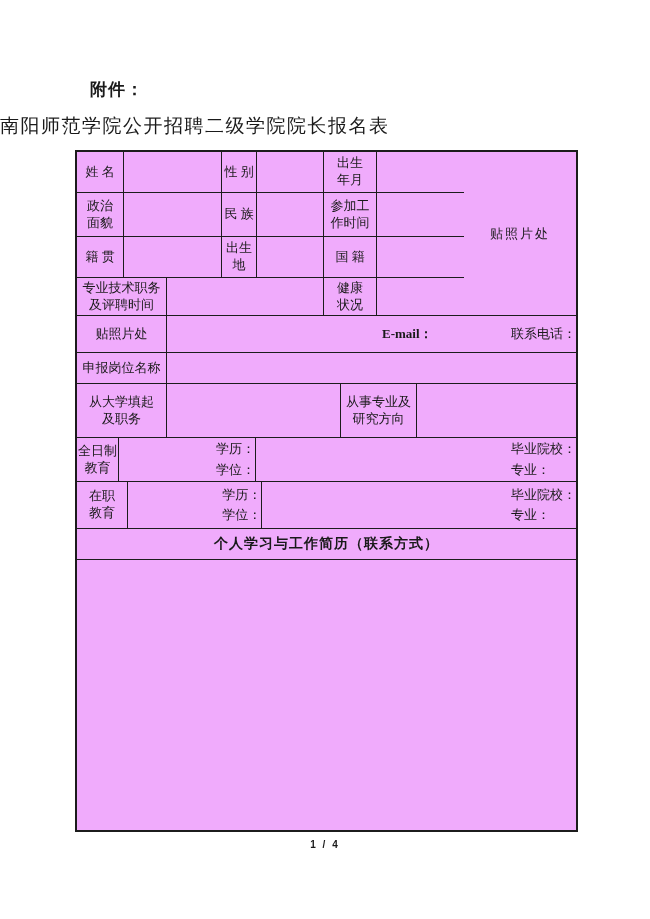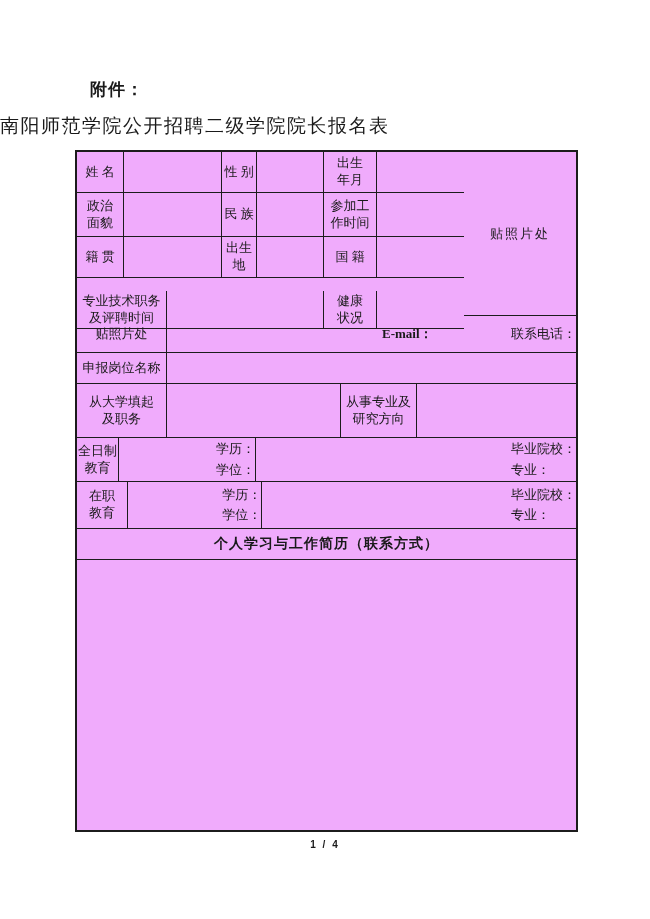--- a/index.html
+++ b/index.html
@@ -27,21 +27,21 @@
   }
   .row { display:flex; }
   .cell {
     border-right:1px solid #1c1c1c;
     border-bottom:1px solid #1c1c1c;
     display:flex; align-items:center; justify-content:center;
     text-align:center; font-size:13px; line-height:1.3;
     white-space:pre-line; overflow:hidden;
   }
   .no-r { border-right:none !important; }
-  .no-b { border-bottom:none !important;margin-top:13px; }
+  .no-b { border-bottom:none !important; }
   .left-align {
     justify-content:flex-end; text-align:left; padding-left:5px;
   }
   .top-section { display:flex; height:164px; }
   .left-block { width:387px; }
   .photo-cell {
     width:112px; height:164px;
     border-bottom:1px solid #1c1c1c;
     display:flex; align-items:center; justify-content:center;
     font-size:13px; letter-spacing:2px;

